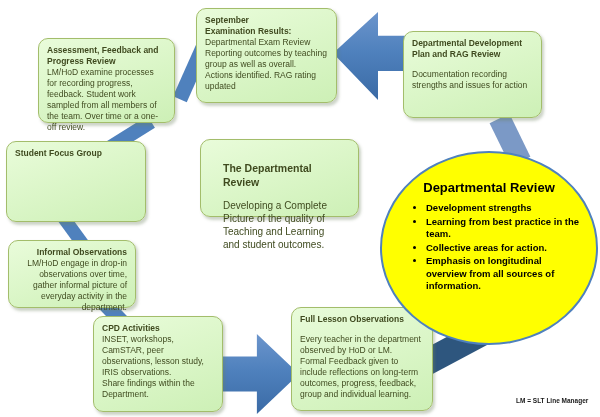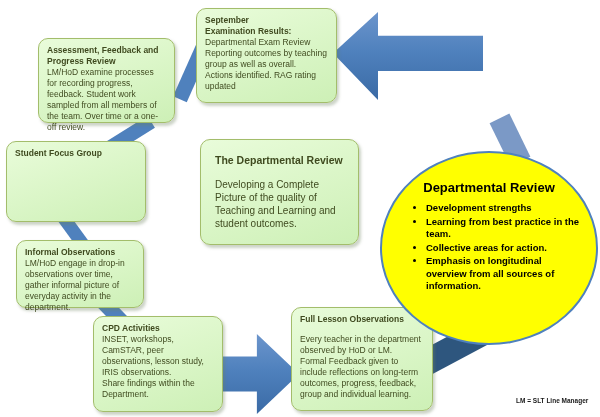--- a/index.html
+++ b/index.html
@@ -18,24 +18,24 @@
     padding:6px 8px;color:var(--text-green);font-size:8.5px;line-height:1.3;
     box-shadow:2px 2.5px 3px rgba(110,130,95,.35);}
   .box .t{font-weight:bold;white-space:pre-line;}
   .box .b{white-space:pre-line;}
   .gap .b{margin-top:9px;}
 
   #box-september{left:196px;top:8px;width:141px;height:95px;}
   #box-devplan{left:403px;top:31px;width:139px;height:87px;}
   #box-assessment{left:38px;top:38px;width:137px;height:85px;}
   #box-focus{left:6px;top:141px;width:140px;height:81px;}
-  #box-informal{left:16px;top:240px;width:128px;height:68px;}
+  #box-informal{left:8px;top:240px;width:128px;height:68px;text-align:right;}
   #box-cpd{left:93px;top:316px;width:130px;height:96px;}
   #box-full{left:291px;top:307px;width:142px;height:104px;}
-  #box-centre{left:200px;top:139px;width:159px;height:106px;padding:14px;font-size:10px;}
+  #box-centre{left:200px;top:139px;width:159px;height:78px;padding:22px;font-size:10px;}
   #box-centre .t{font-size:10.5px;}
   #box-centre .b{margin-top:10px;}
 
   .blk-arrow{position:absolute;z-index:1;background:linear-gradient(180deg,#6c95cc 0%,var(--arrow-blue) 45%,var(--arrow-blue-dark) 100%);}
   #arrow-top{left:333px;top:12px;width:150px;height:88px;
     clip-path:polygon(0 47%,30% 0,30% 27%,100% 27%,100% 67%,30% 67%,30% 100%);}
   #arrow-right{left:221px;top:334px;width:78px;height:80px;
     clip-path:polygon(0 28%,46% 28%,46% 0,100% 50%,46% 100%,46% 72%,0 72%);}
 
   .conn{position:absolute;z-index:1;background:var(--arrow-blue);}
@@ -71,20 +71,24 @@
   <div id="conn-full-circle" class="conn"></div>
 
   <div id="box-september" class="box">
     <div class="t">September
 Examination Results:</div>
     <div class="b">Departmental Exam Review
 Reporting outcomes by teaching group as well as overall.
 Actions identified. RAG rating updated</div>
   </div>
 
+  <div id="box-devplan" class="box gap">
+    <div class="t">Departmental Development Plan and RAG Review</div>
+    <div class="b">Documentation recording strengths and issues for action</div>
+  </div>
 
   <div id="box-assessment" class="box">
     <div class="t">Assessment, Feedback and Progress Review</div>
     <div class="b">LM/HoD examine processes for recording progress, feedback. Student work sampled from all members of the team.  Over time or a one-off review.</div>
   </div>
 
   <div id="box-focus" class="box">
     <div class="t">Student Focus Group</div>
   </div>
 

